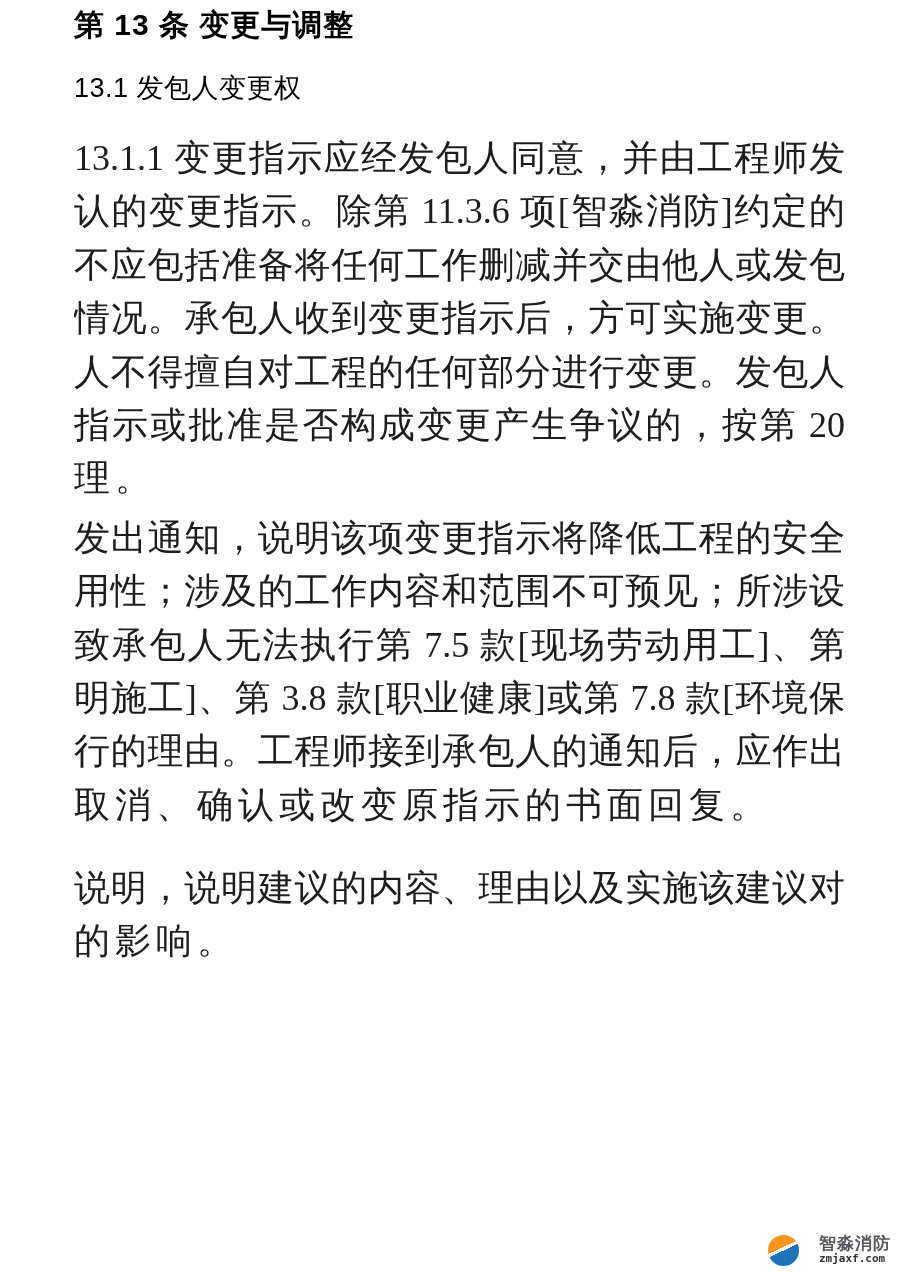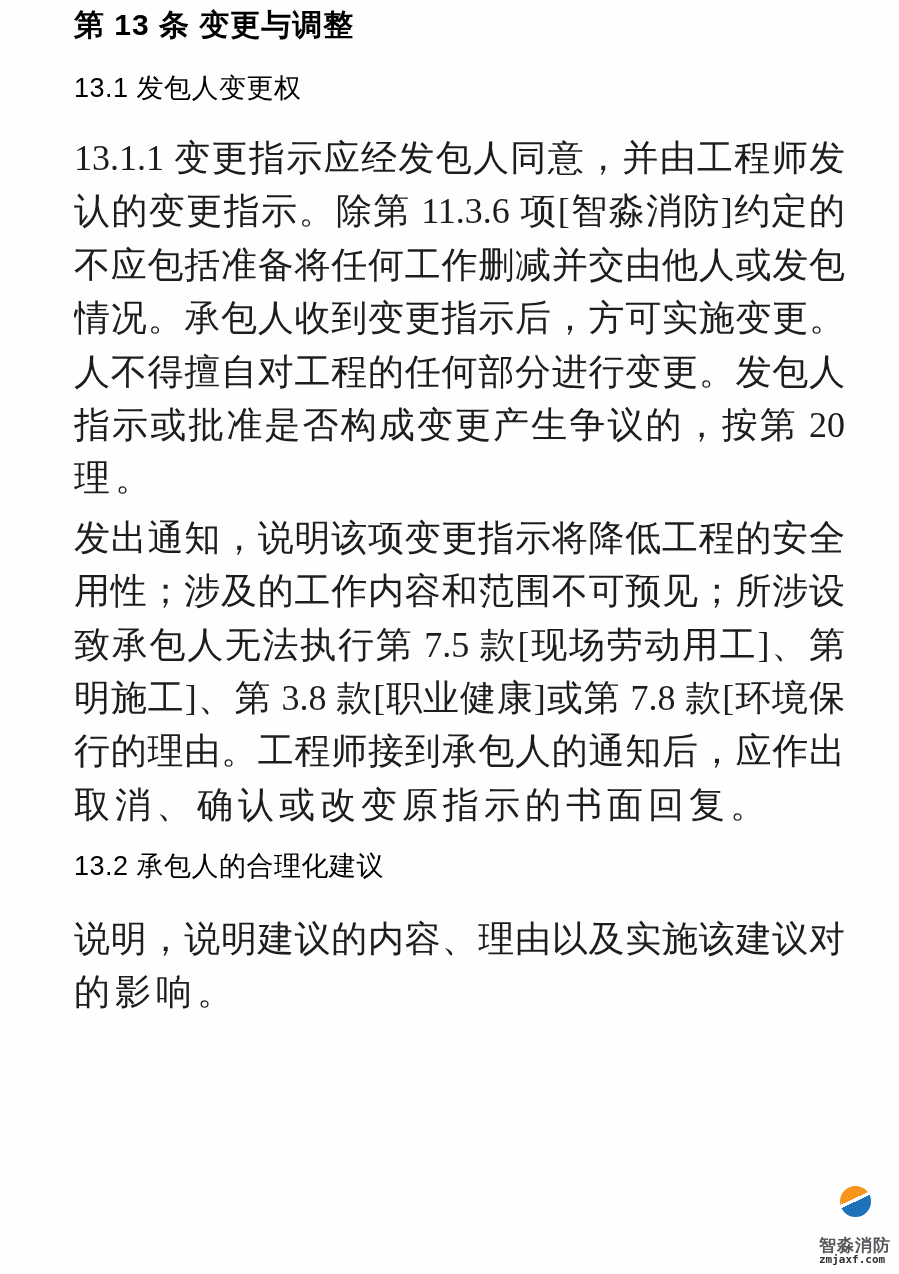--- a/index.html
+++ b/index.html
@@ -60,23 +60,21 @@
   .line.last {
     text-align: left;
     text-align-last: left;
     letter-spacing: 5px;
   }
   .watermark {
     position: absolute;
     right: 8px;
     bottom: 8px;
     display: flex;
-    align-items: center;
     gap: 20px;
-    flex-direction: column;
   }
   .brand-logo {
     width: 31px;
     height: 31px;
     border-radius: 50%;
     background: linear-gradient(155deg, #f7941d 42%, #ffffff 42%, #ffffff 50%, #1e72b8 50%);
     flex: 0 0 auto;
   }
   .brand-text {
     display: flex;
@@ -118,21 +116,20 @@
 
   <div class="para follow">
     <div class="line">发出通知，说明该项变更指示将降低工程的安全性、稳定性或适</div>
     <div class="line">用性；涉及的工作内容和范围不可预见；所涉设备难以采购；导</div>
     <div class="line">致承包人无法执行第 7.5 款[现场劳动用工]、第 7.6 款[安全文</div>
     <div class="line">明施工]、第 3.8 款[职业健康]或第 7.8 款[环境保护]内容；将</div>
     <div class="line">行的理由。工程师接到承包人的通知后，应作出经发包人签认的</div>
     <div class="line last">取消、确认或改变原指示的书面回复。</div>
   </div>
 
-  <h2 class="section-heading second">13.2 承包人的合理化建议</h2>
 
   <div class="para last-para">
     <div class="line">说明，说明建议的内容、理由以及实施该建议对合同价格和工期</div>
     <div class="line last">的影响。</div>
   </div>
 
   <div class="watermark">
     <div class="brand-logo"></div>
     <div class="brand-text">
       <span class="brand-name">智淼消防</span>

